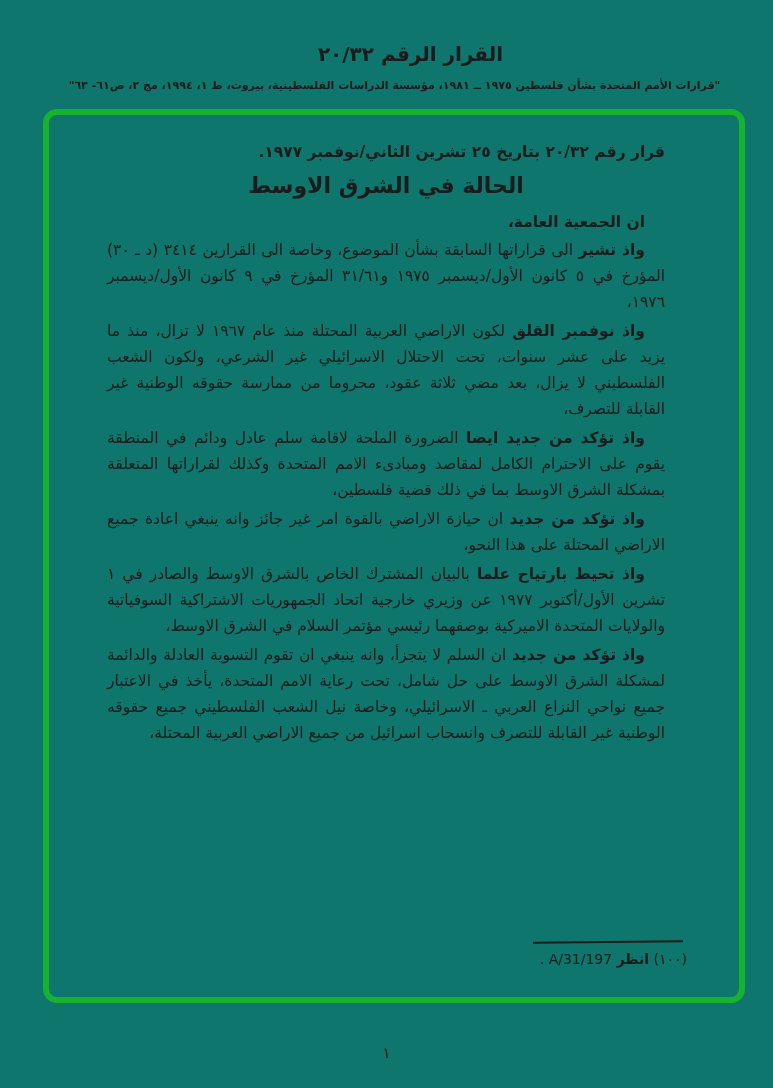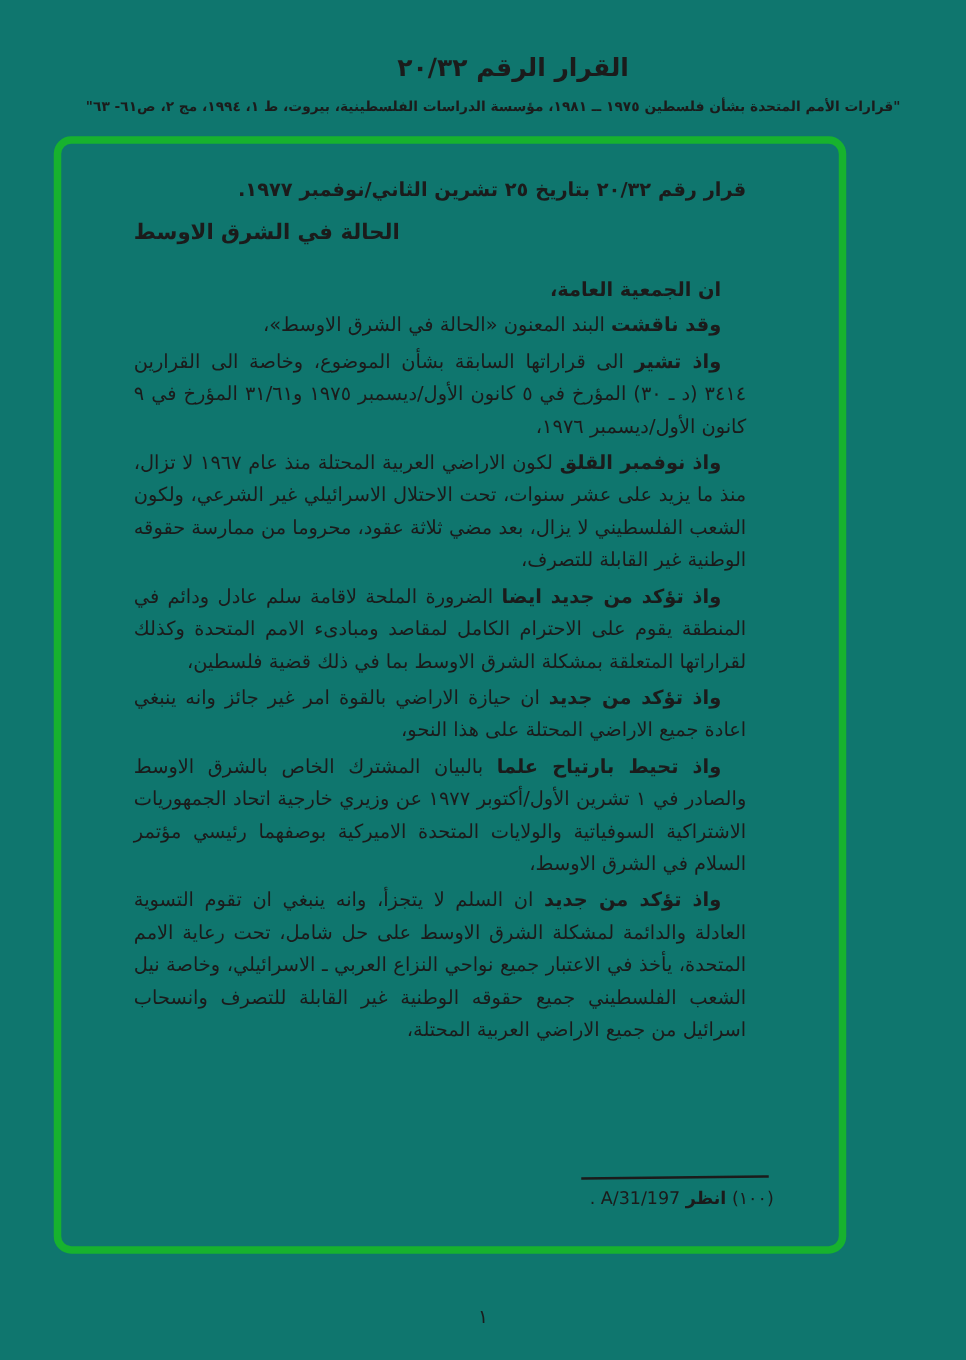--- a/index.html
+++ b/index.html
@@ -31,21 +31,21 @@
     text-align: center;
     transform: translateX(8px);
     direction: rtl;
     font-size: 11px;
     font-weight: bold;
     white-space: nowrap;
   }
   .doc-frame {
     position: absolute;
     left: 43px; top: 109px;
-    width: 634px; height: 894px;
+    width: 702px; height: 894px;
     box-sizing: border-box;
     border: 6px solid #17b22e;
     border-radius: 14px;
     background: transparent;
   }
   .doc-content {
     position: absolute;
     box-sizing: border-box;
     left: 0; top: 0; right: 0; bottom: 0;
     padding: 24px 74px 96px 58px;
@@ -54,23 +54,23 @@
     font-size: 15.5px;
     line-height: 26px;
     overflow: hidden;
   }
   .resolution-heading {
     font-weight: bold;
     margin: 0 0 8px 0;
   }
   .section-title {
     font-weight: bold;
-    text-align: left;
-    font-size: 17px;
-    margin: 0 0 20px 0;
+    text-align: center;
+    font-size: 22px;
+    margin: 0 0 10px 0;
   }
   .preamble-intro {
     font-weight: bold;
     text-indent: 20px;
     margin: 0 0 2px 0;
   }
   .para {
     margin: 0 0 3px 0;
     text-indent: 20px;
   }
@@ -115,21 +115,20 @@
 
   <div class="doc-frame">
     <div class="doc-content">
 
       <p class="resolution-heading">قرار رقم ٢٠/٣٢ بتاريخ ٢٥ تشرين الثاني/نوفمبر ١٩٧٧.</p>
 
       <p class="section-title">الحالة في الشرق الاوسط</p>
 
       <p class="preamble-intro">ان الجمعية العامة،</p>
 
-      <p class="para"><span class="lead">وقد ناقشت</span><span> البند المعنون «الحالة في الشرق الاوسط»،</span></p>
 
       <p class="para"><span class="lead">واذ تشير</span><span> الى قراراتها السابقة بشأن الموضوع، وخاصة الى القرارين ٣٤١٤ (د ـ ٣٠) المؤرخ في ٥ كانون الأول/ديسمبر ١٩٧٥ و٣١/٦١ المؤرخ في ٩ كانون الأول/ديسمبر ١٩٧٦،</span></p>
 
 
       <p class="para"><span class="lead">واذ نوفمبر القلق</span><span> لكون الاراضي العربية المحتلة منذ عام ١٩٦٧ لا تزال، منذ ما يزيد على عشر سنوات، تحت الاحتلال الاسرائيلي غير الشرعي، ولكون الشعب الفلسطيني لا يزال، بعد مضي ثلاثة عقود، محروما من ممارسة حقوقه الوطنية غير القابلة للتصرف،</span></p>
 
       <p class="para"><span class="lead">واذ تؤكد من جديد ايضا</span><span> الضرورة الملحة لاقامة سلم عادل ودائم في المنطقة يقوم على الاحترام الكامل لمقاصد ومبادىء الامم المتحدة وكذلك لقراراتها المتعلقة بمشكلة الشرق الاوسط بما في ذلك قضية فلسطين،</span></p>
 
       <p class="para"><span class="lead">واذ تؤكد من جديد</span><span> ان حيازة الاراضي بالقوة امر غير جائز وانه ينبغي اعادة جميع الاراضي المحتلة على هذا النحو،</span></p>
 

